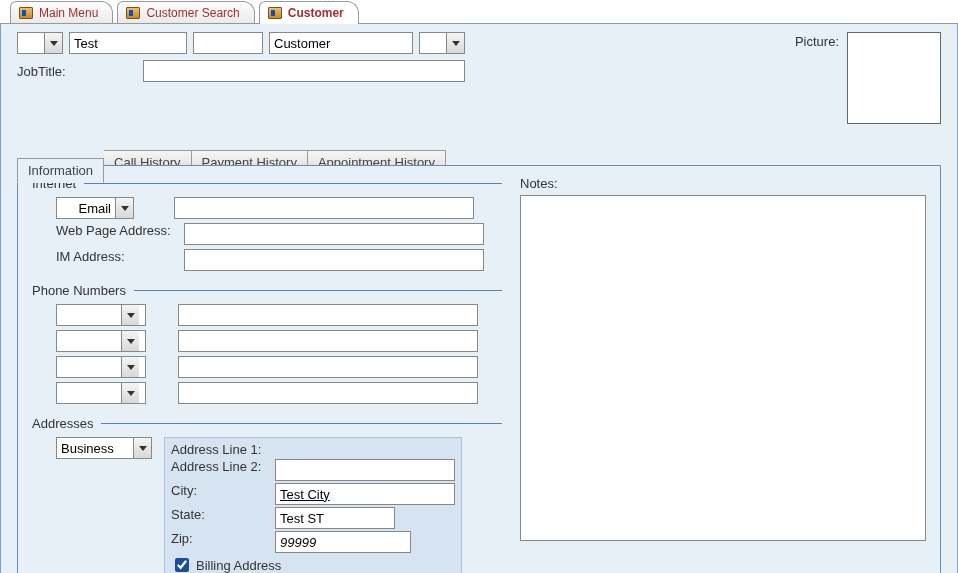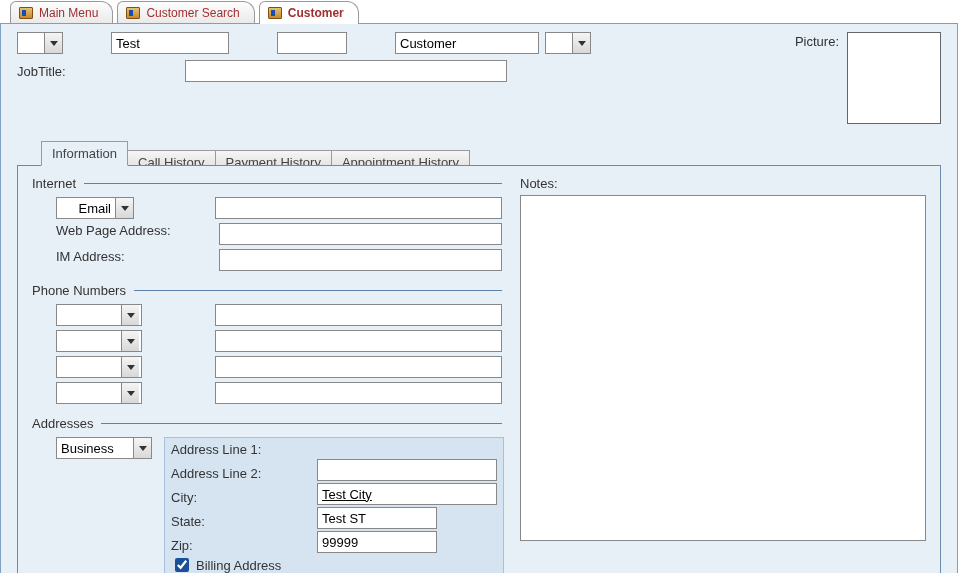--- a/index.html
+++ b/index.html
@@ -82,21 +82,21 @@
   .combo-small .btn-drop, .drop-btn {
     width:18px; display:flex; align-items:center; justify-content:center;
     background:linear-gradient(#f5f5f5,#d8d8d8);
     border-left:1px solid #888;
     cursor:pointer;
   }
   .arrow-down {
     width:0;height:0;border-left:4px solid transparent;border-right:4px solid transparent;border-top:5px solid #333;
   }
   .txt {
-    border:1px solid #888; height:22px; padding:0 4px; font-size:13px; background:#fff;margin-left:42px;
+    border:1px solid #888; height:22px; padding:0 4px; font-size:13px; background:#fff;
   }
   .jobtitle-row { margin-top:6px; display:flex; align-items:center; gap:8px; }
   .label { color:#333; }
   .picture-wrap { margin-left:auto; display:flex; gap:8px; }
   .picture-lbl { padding-top:2px; }
   .picture-box {
     width: 94px; height: 92px; background:#fff; border:1px solid #666;
   }
   
   .tabstrip {
@@ -113,22 +113,21 @@
     color:#444;
     cursor:pointer;
     position:relative;
     top:10px;
   }
   .itab + .itab { border-left:none; }
   .itab.active {
     background:#e7eff7;
     border-bottom:1px solid #e7eff7;
     z-index:3;
-    top:1px;
-    margin-left:24px;
+    top:18px;
   }
   .tabpage {
     border:1px solid #6a8bb0;
     background:#e7eff7;
     padding:10px 14px 12px 14px;
     min-height: 398px;
     position:relative;
   }
   .cols { display:flex; gap:18px; }
   .leftcol { width: 470px; }
@@ -148,21 +147,21 @@
   .combo input { border:none; outline:none; padding:0 4px; font-size:13px; width:64px; background:#fff; }
   .combo .drop-btn { border:none; border-left:1px solid #888; }
   .wide-input { width:300px; }
   .phone-type { width:90px; }
   .phone-type input{ width:64px;}
   
   .addr-wrap { display:flex; gap:12px; }
   .addr-box {
     background:#d6e4f2; border:1px solid #a9c0da; padding:4px 6px 6px 6px;
   }
-  .addr-row { display:flex; align-items:flex-end; gap:4px; margin-bottom:2px; }
+  .addr-row { display:flex; align-items:flex-start; gap:4px; margin-bottom:2px; }
   .addr-row .albl { width:100px; }
   .chk { display:flex; align-items:center; gap:4px; margin-top:2px;}
   input[type=checkbox]{ accent-color:#1a4f9c; width:14px;height:14px;}
   textarea.notes {
     width: 100%; height: 346px; border:1px solid #888; background:#fff; resize:none; font-family:inherit; font-size:13px; padding:4px;
   }
 </style>
 </head>
 <body>
 
@@ -326,21 +325,21 @@
                 <div class="addr-row">
                   <span class="albl">City:</span>
                   <input class="txt" style="width: 180px; text-decoration: underline;" type="text" value="Test City">
                 </div>
                 <div class="addr-row">
                   <span class="albl">State:</span>
                   <input class="txt" style="width: 120px;" type="text" value="Test ST">
                 </div>
                 <div class="addr-row">
                   <span class="albl">Zip:</span>
-                  <input class="txt" style="width: 120px;" type="text" value="99999">
+                  <input class="txt" style="width: 136px; font-style: italic;" type="text" value="99999">
                 </div>
                 <div class="chk">
                   <input type="checkbox" checked="" style="">
                   <span>Billing Address</span>
                 </div>
               </div>
             </div>
           </div>
         </div>
 

